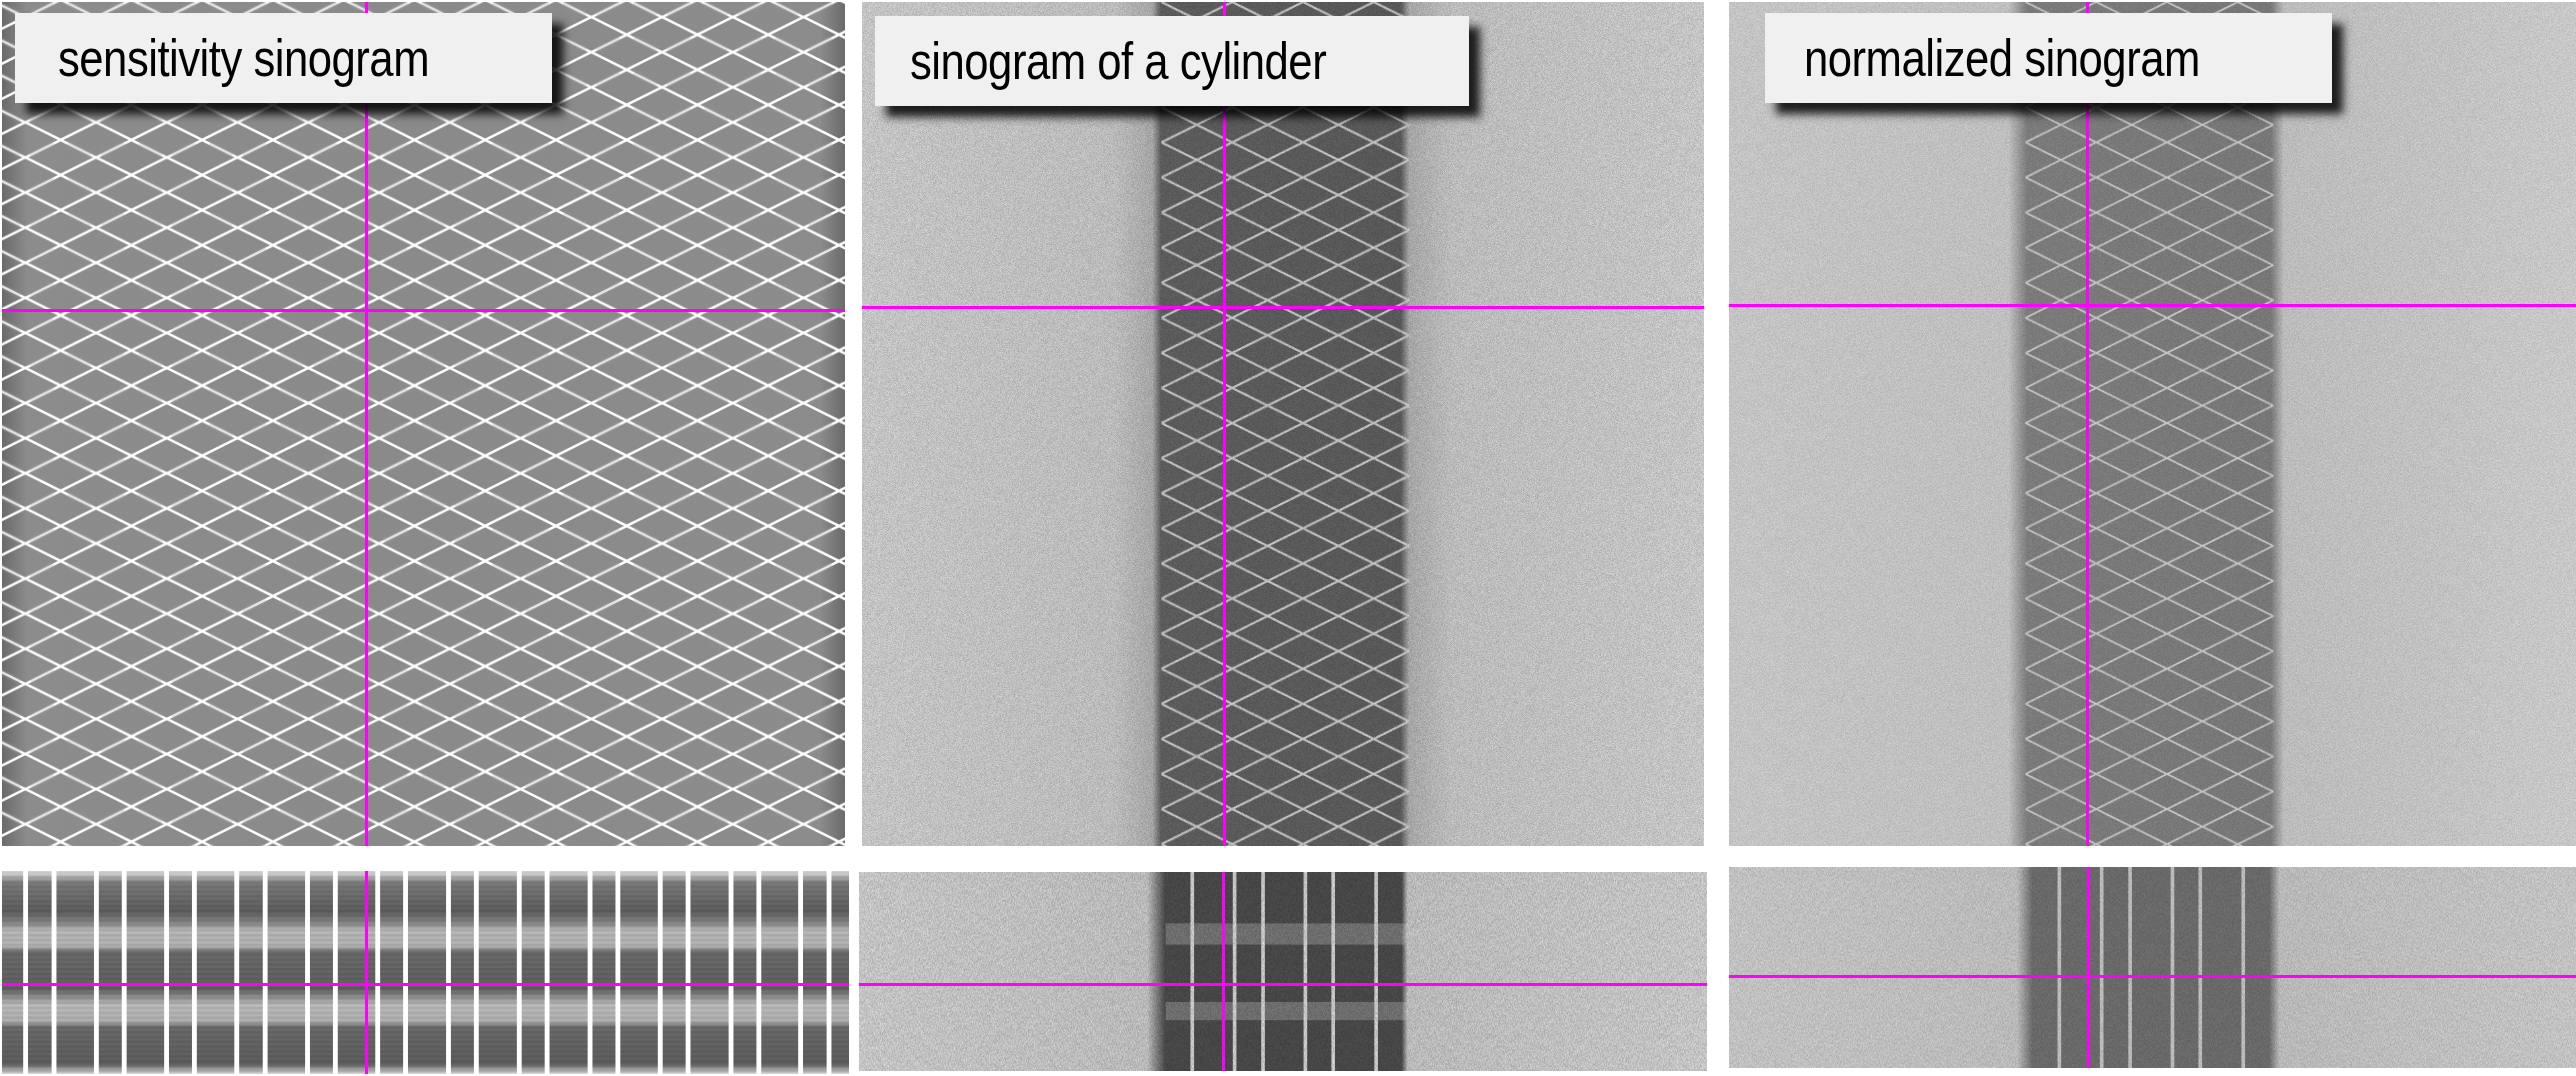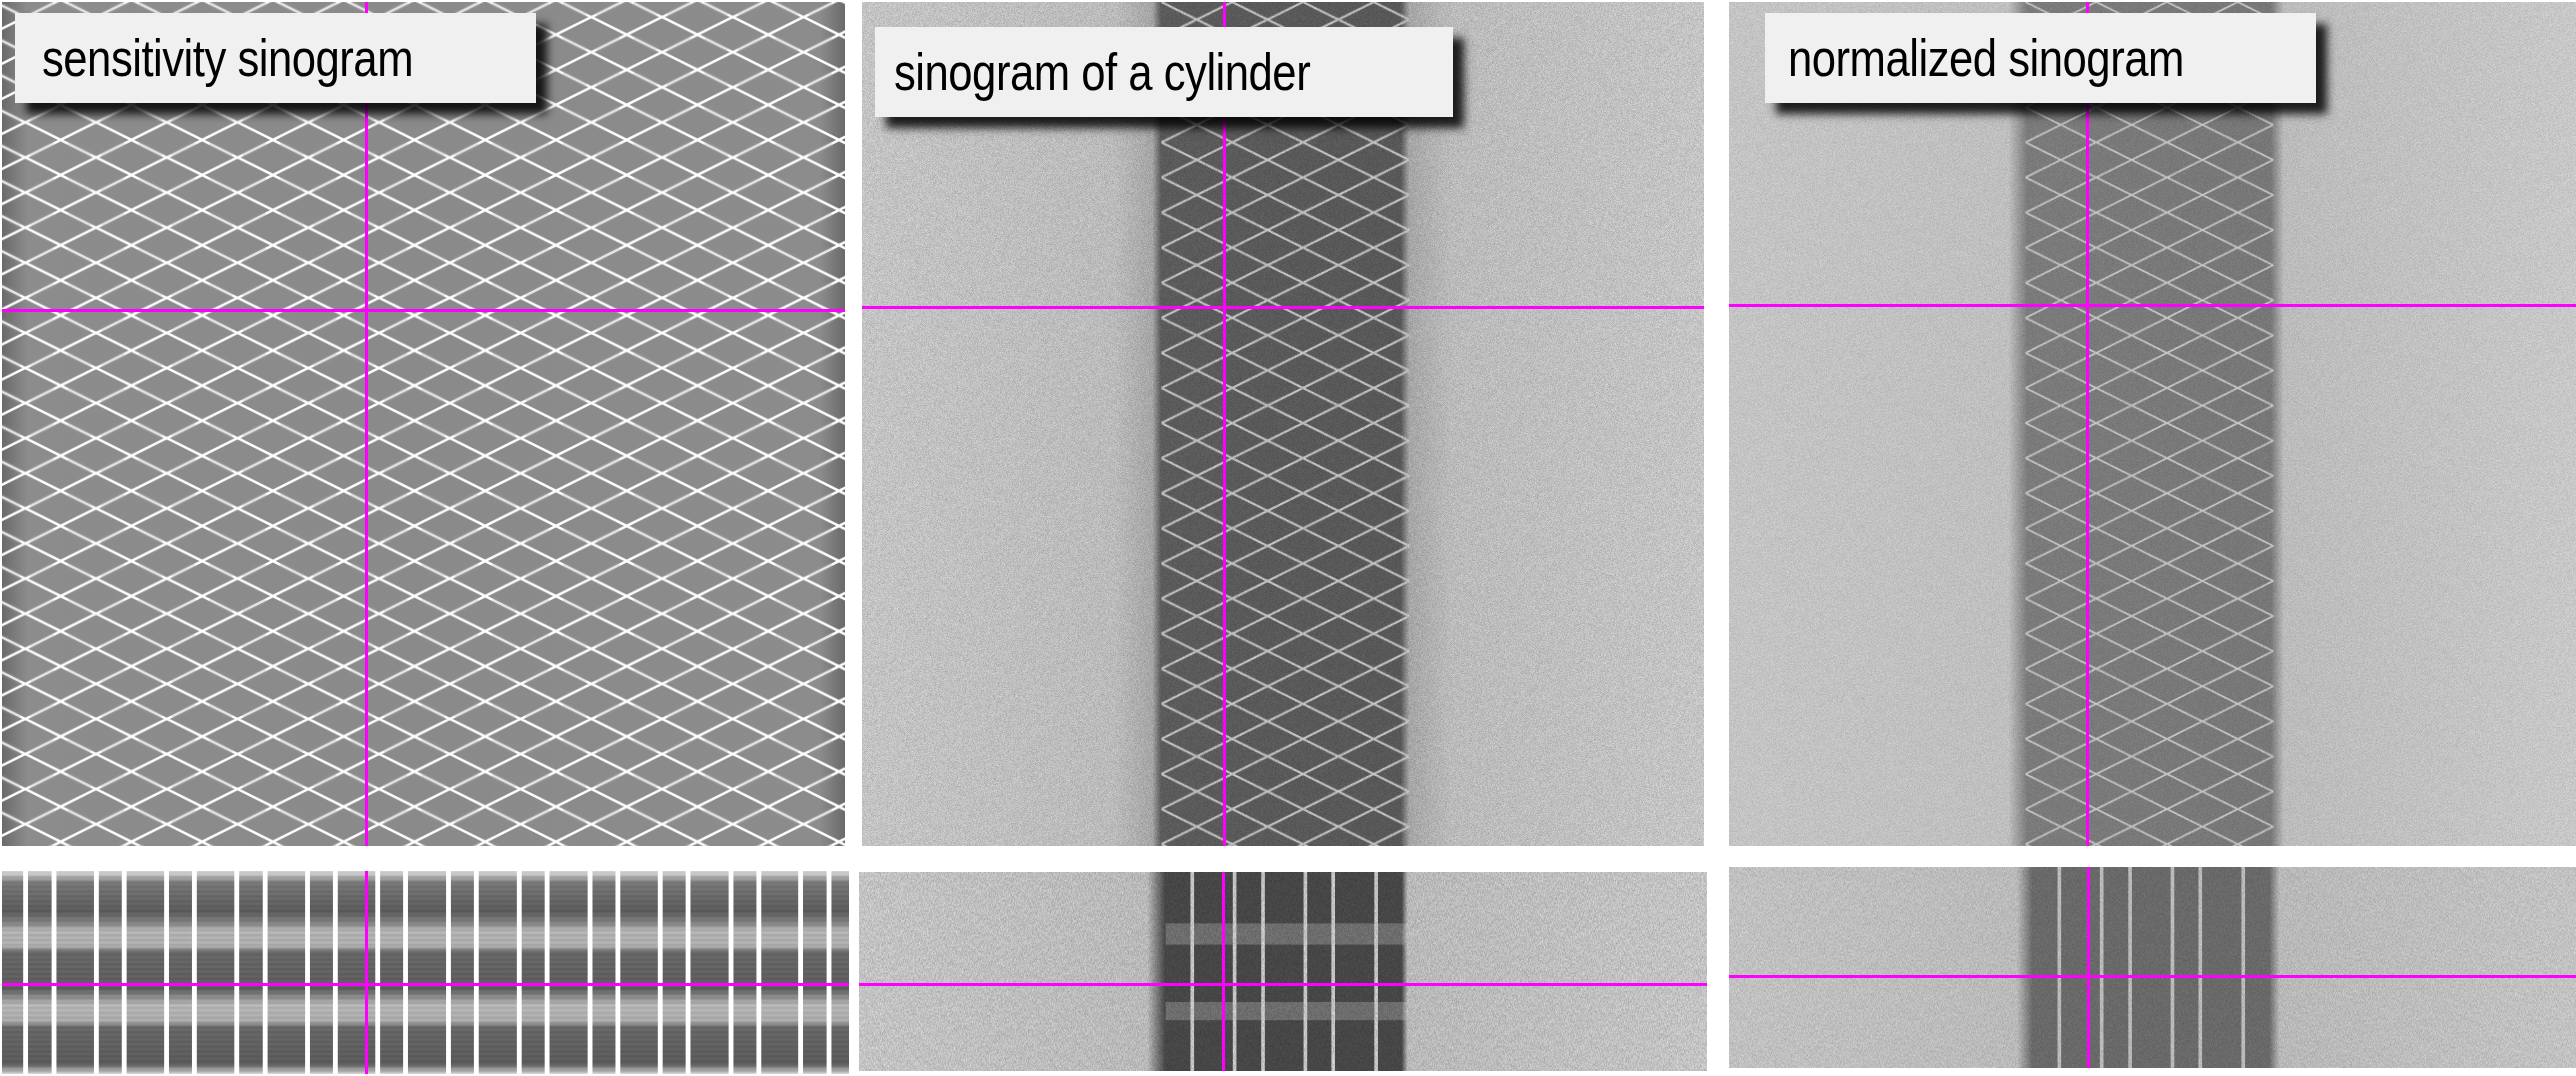--- a/index.html
+++ b/index.html
@@ -3,21 +3,21 @@
 <meta charset="utf-8">
 <style>
   html, body { margin:0; padding:0; background:#ffffff; }
   body { width:2576px; height:1076px; position:relative; overflow:hidden;
          font-family:"Liberation Sans", sans-serif; }
   .panel { position:absolute; overflow:hidden; }
   .panel svg { position:absolute; left:0; top:0; width:100%; height:100%; display:block; }
   .label-box {
     position:absolute; background:#f0f0f0;
     box-shadow: 11px 11px 8.5px rgba(0,0,0,0.85);
-    display:flex; align-items:center;
+    display:flex; align-items:center;padding-left:16px;
   }
   .label-text {
     font-family:"Liberation Sans", sans-serif;
     font-size:52px; color:#000; white-space:nowrap;
     transform: scaleX(0.84); transform-origin:left center;
     letter-spacing:-0.6px; line-height:1;
   }
   .hline, .vline { position:absolute; background:#ff00ff; }
   .hline { height:3px; left:0; right:0; }
   .vline { width:3px; top:0; bottom:0; }
@@ -99,21 +99,21 @@
     <rect x="490" y="0" width="410" height="1395" fill="url(#diam3)"></rect>
     <rect width="1400" height="1395" filter="url(#noise3)"></rect>
   </svg>
   <div class="hline" style="top:302px;"></div>
   <div class="vline" style="left:357px;"></div>
 </div>
 
 <div class="label-box" style="left:15px; top:12.7px; width:521px; height:90px;">
   <span class="label-text" style="margin-left:27px;">sensitivity sinogram</span>
 </div>
-<div class="label-box" style="left:875px; top:27px; width:578px; height:90px;">
+<div class="label-box" style="left:875px; top:16px; width:578px; height:90px;">
   <span class="label-text" style="margin-left:19.4px;">sinogram of a cylinder</span>
 </div>
 <div class="label-box" style="left:1745px; top:12.7px; width:551px; height:90px;margin-left:20px;">
   <span class="label-text" style="margin-left:23px;">normalized sinogram</span>
 </div>
 
 <div class="panel" style="left:2.4px; top:871px; width:847px; height:203px;">
   <svg viewBox="0 0 1400 335" preserveAspectRatio="none">
     <defs>
       <linearGradient id="gb1" x1="0" y1="0" x2="0" y2="1">

